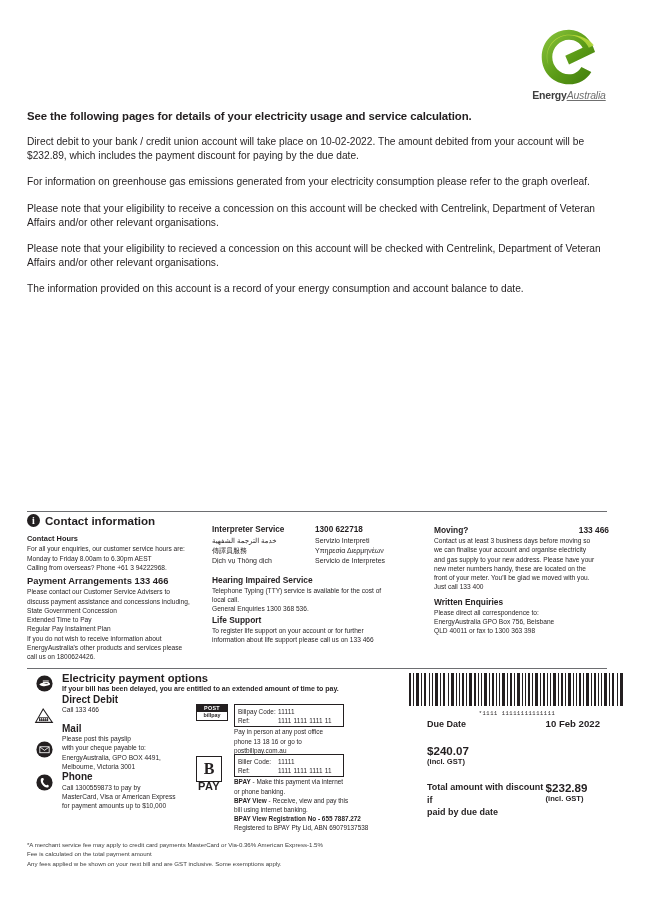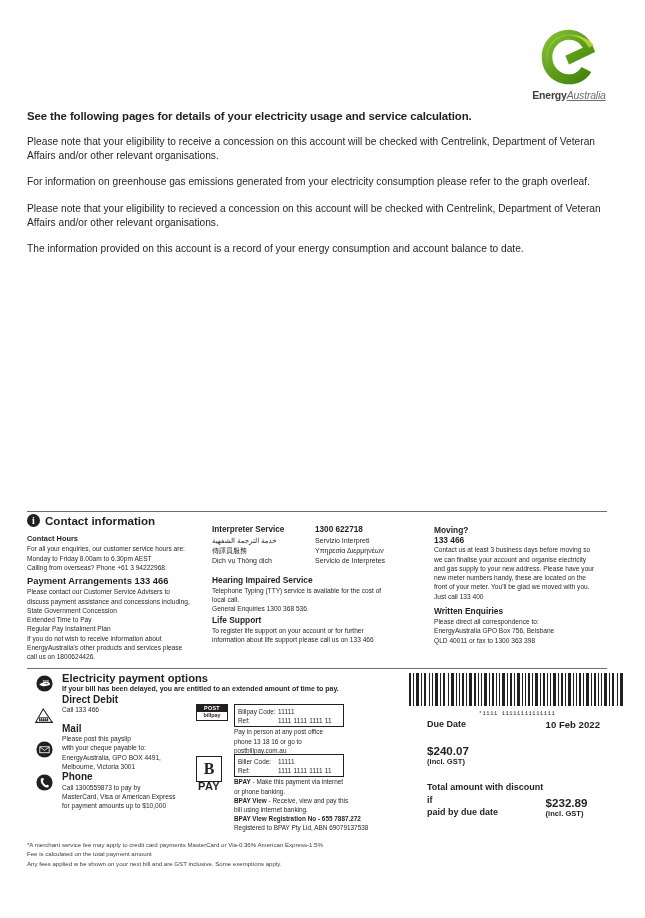--- a/index.html
+++ b/index.html
@@ -125,21 +125,20 @@
     line-height: 12px;
   }
   .col p { margin: 0; }
   .col .gap { height: 7px; }
   .col .gap-sm { height: 4px; }
 
   .headrow {
     display: flex;
     justify-content: space-between;
     align-items: baseline;
-    flex-direction: column;
   }
   .headrow .num {
     font-size: 8.4px;
     font-weight: bold;
   }
 
   .interp-grid {
     display: flex;
   }
   .interp-grid .c1 { width: 103px; }
@@ -279,21 +278,21 @@
   #amounts {
     position: absolute;
     left: 392px;
     top: 718px;
     width: 232px;
     font-size: 9px;
   }
   .amt-row {
     display: flex;
     justify-content: space-between;
-    align-items: flex-end;
+    align-items: flex-start;
     margin-bottom: 14px;
     padding-left: 35px;
   }
   .amt-label {
     font-weight: bold;
     font-size: 9px;
     line-height: 12.4px;
     width: 130px;
   }
   .amt-value {
@@ -348,22 +347,23 @@
       <path d="M50 6 C25 6 6 25 6 50 C6 75 25 94 50 94 C66 94 79 86 86 74 L70 66 C66 73 59 78 50 78 C35 78 23 65 23 50 C23 35 35 22 50 22 C60 22 68 27 72 35 L44 48 L50 62 L92 42 C86 21 70 6 50 6 Z" fill="url(#gdark)"></path>
       <path d="M50 14 C30 14 14 30 14 50 C14 55 15 59 17 63 C16 59 15 55 15 50 C15 31 31 15 50 15 C64 15 76 23 82 35 L90 31 C83 21 68 14 50 14 Z" fill="url(#glight)" opacity="0.9"></path>
     </svg>
     <div class="logo-word">
       <span class="lw-a">Energy</span><span class="lw-b">Australia</span>
     </div>
   </div>
 
   <div class="intro">
     <h1>See the following pages for details of your electricity usage and service calculation.</h1>
+    <p>Direct debit to your bank / credit union account will take place on 10-02-2022. The amount debited from your account will be $232.89, which includes the payment discount for paying by the due date.</p>
+    <p>For information on greenhouse gas emissions generated from your electricity consumption please refer to the graph overleaf.</p>
     <p>Please note that your eligibility to receive a concession on this account will be checked with Centrelink, Department of Veteran Affairs and/or other relevant organisations.</p>
-    <p>For information on greenhouse gas emissions generated from your electricity consumption please refer to the graph overleaf.</p>
     <p>Please note that your eligibility to recieved a concession on this account will be checked with Centrelink, Department of Veteran Affairs and/or other relevant organisations.</p>
     <p>The information provided on this account is a record of your energy consumption and account balance to date.</p>
   </div>
 
   <div class="hrule" id="rule-contact"></div>
 
   <div class="contact-title">
     <div class="info-badge">i</div>
     <h2>Contact information</h2>
   </div>

